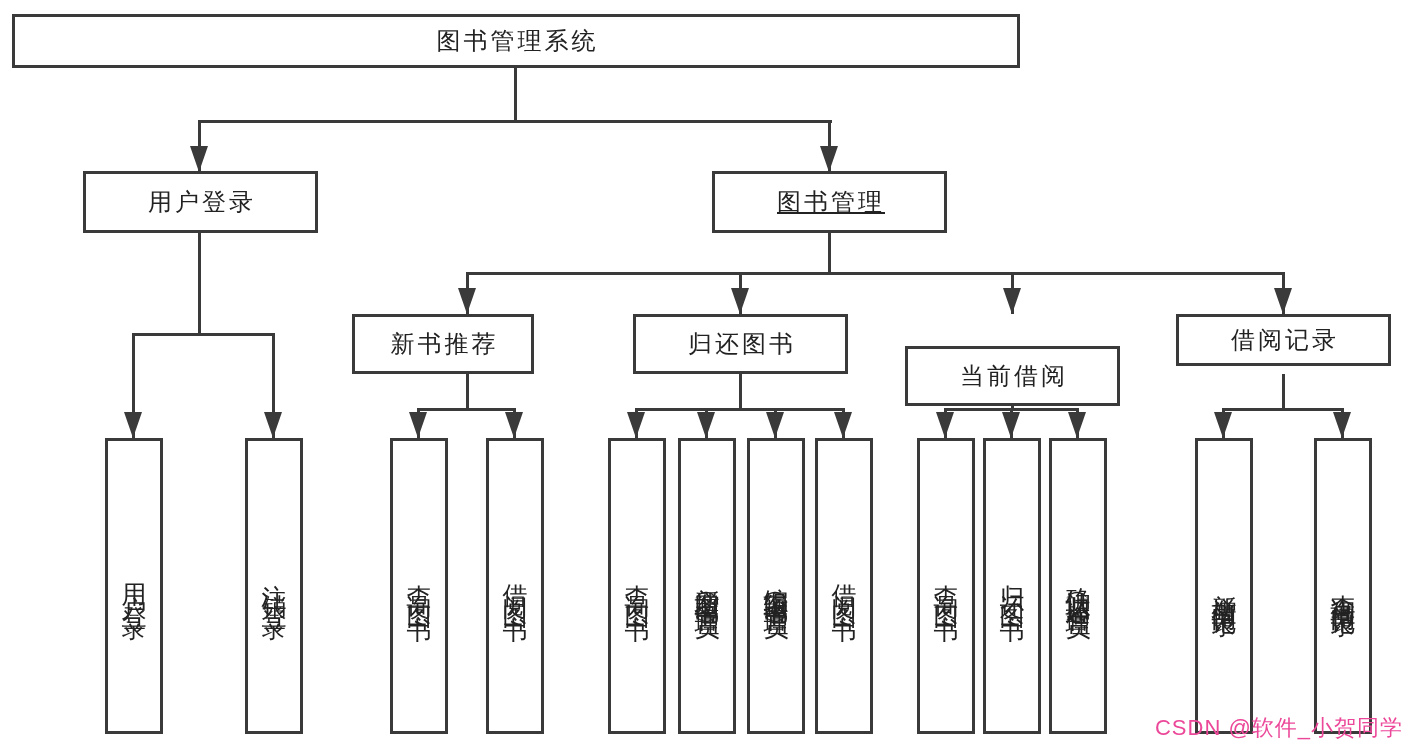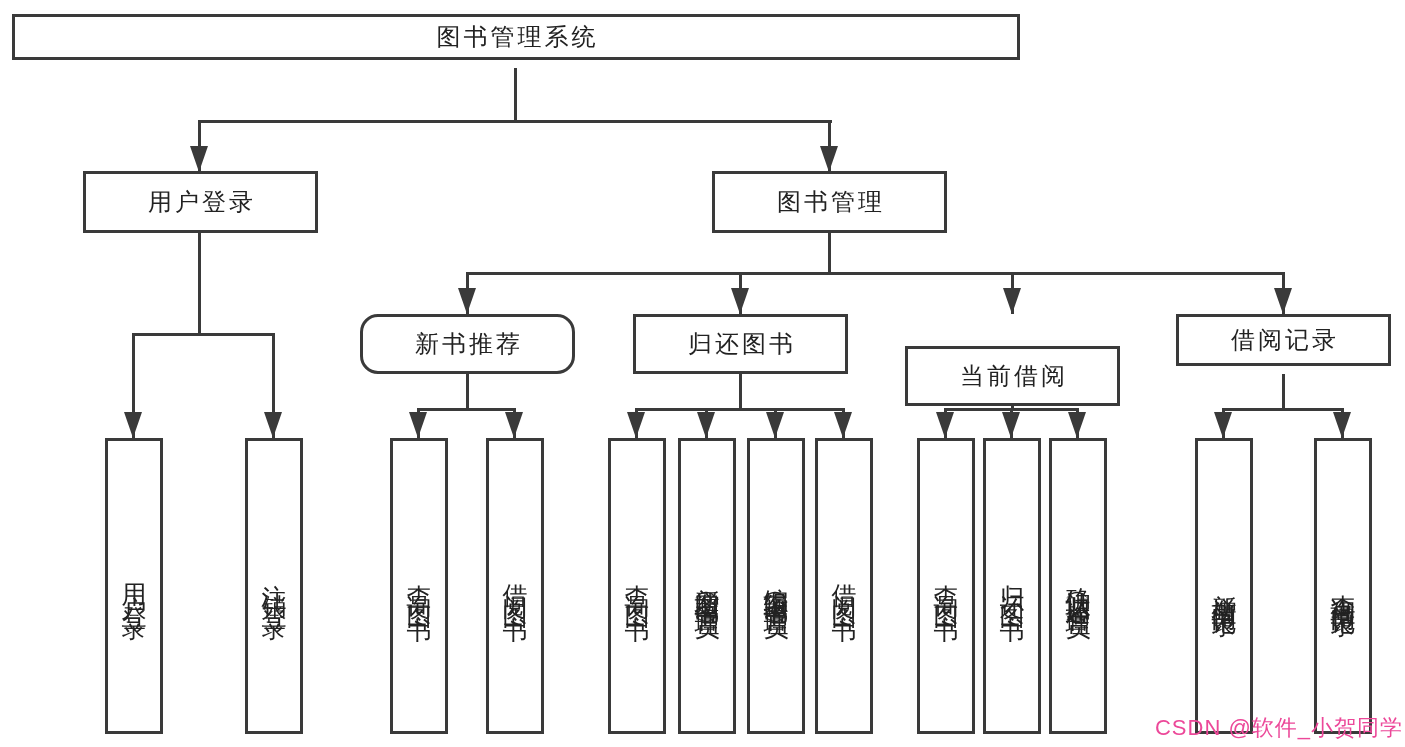--- a/index.html
+++ b/index.html
@@ -82,32 +82,32 @@
   <div class="hl" style="left:944px;top:408px;width:135px;"></div>
   <div class="ar" style="left:944px;top:408px;height:30px;"></div>
   <div class="ar" style="left:1010px;top:408px;height:30px;"></div>
   <div class="ar" style="left:1076px;top:408px;height:30px;"></div>
 
   <div class="vl" style="left:1282px;top:374px;height:34px;"></div>
   <div class="hl" style="left:1222px;top:408px;width:122px;"></div>
   <div class="ar" style="left:1222px;top:408px;height:30px;"></div>
   <div class="ar" style="left:1341px;top:408px;height:30px;"></div>
 
-  <div class="node" style="left:12px;top:14px;width:1008px;height:46px;">
+  <div class="node" style="left:12px;top:14px;width:1008px;height:54px;">
     <span class="h-label">图书管理系统</span>
   </div>
 
   <div class="node" style="left:83px;top:171px;width:235px;height:62px;">
     <span class="h-label">用户登录</span>
   </div>
-  <div class="node" style="left:712px;top:171px;width:235px;height:62px;">
+  <div class="node" style="left:712px;top:171px;width:235px;height:62px;text-decoration:underline;">
     <span class="h-label">图书管理</span>
   </div>
 
-  <div class="node" style="left:360px;top:314px;width:215px;height:60px;border-radius:18px;">
+  <div class="node" style="left:352px;top:314px;width:182px;height:60px;">
     <span class="h-label">新书推荐</span>
   </div>
   <div class="node" style="left:633px;top:314px;width:215px;height:60px;">
     <span class="h-label">归还图书</span>
   </div>
   <div class="node" style="left:905px;top:314px;width:215px;height:60px;margin-top:32px;">
     <span class="h-label">当前借阅</span>
   </div>
   <div class="node" style="left:1176px;top:314px;width:215px;height:52px;">
     <span class="h-label">借阅记录</span>

